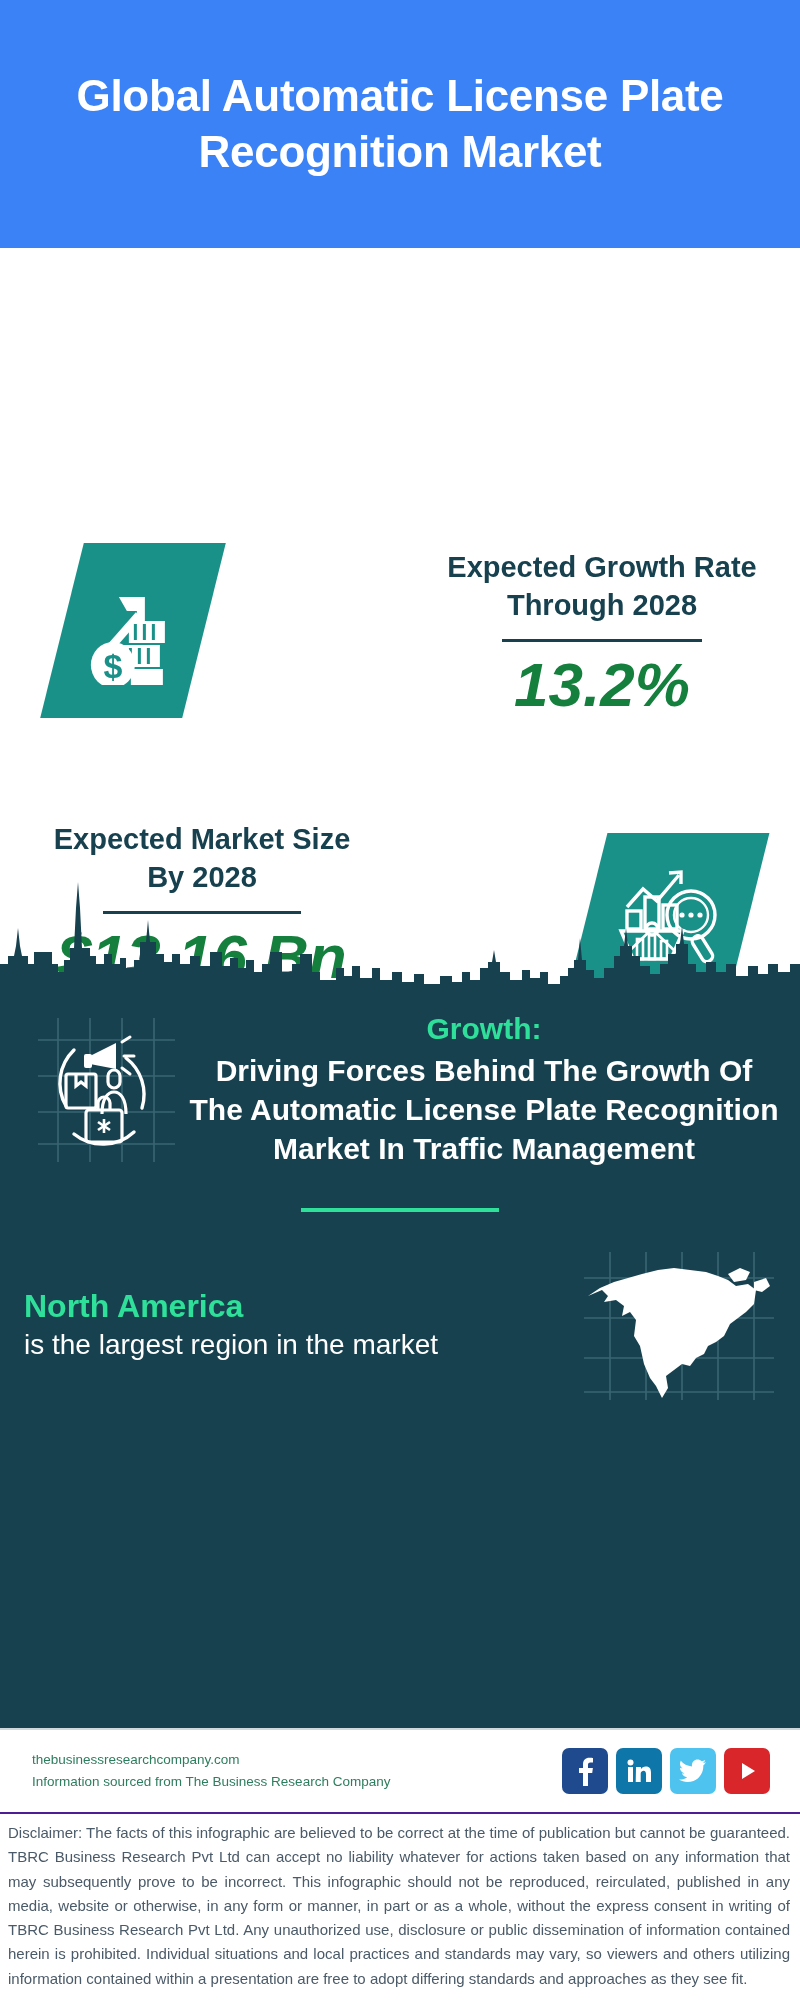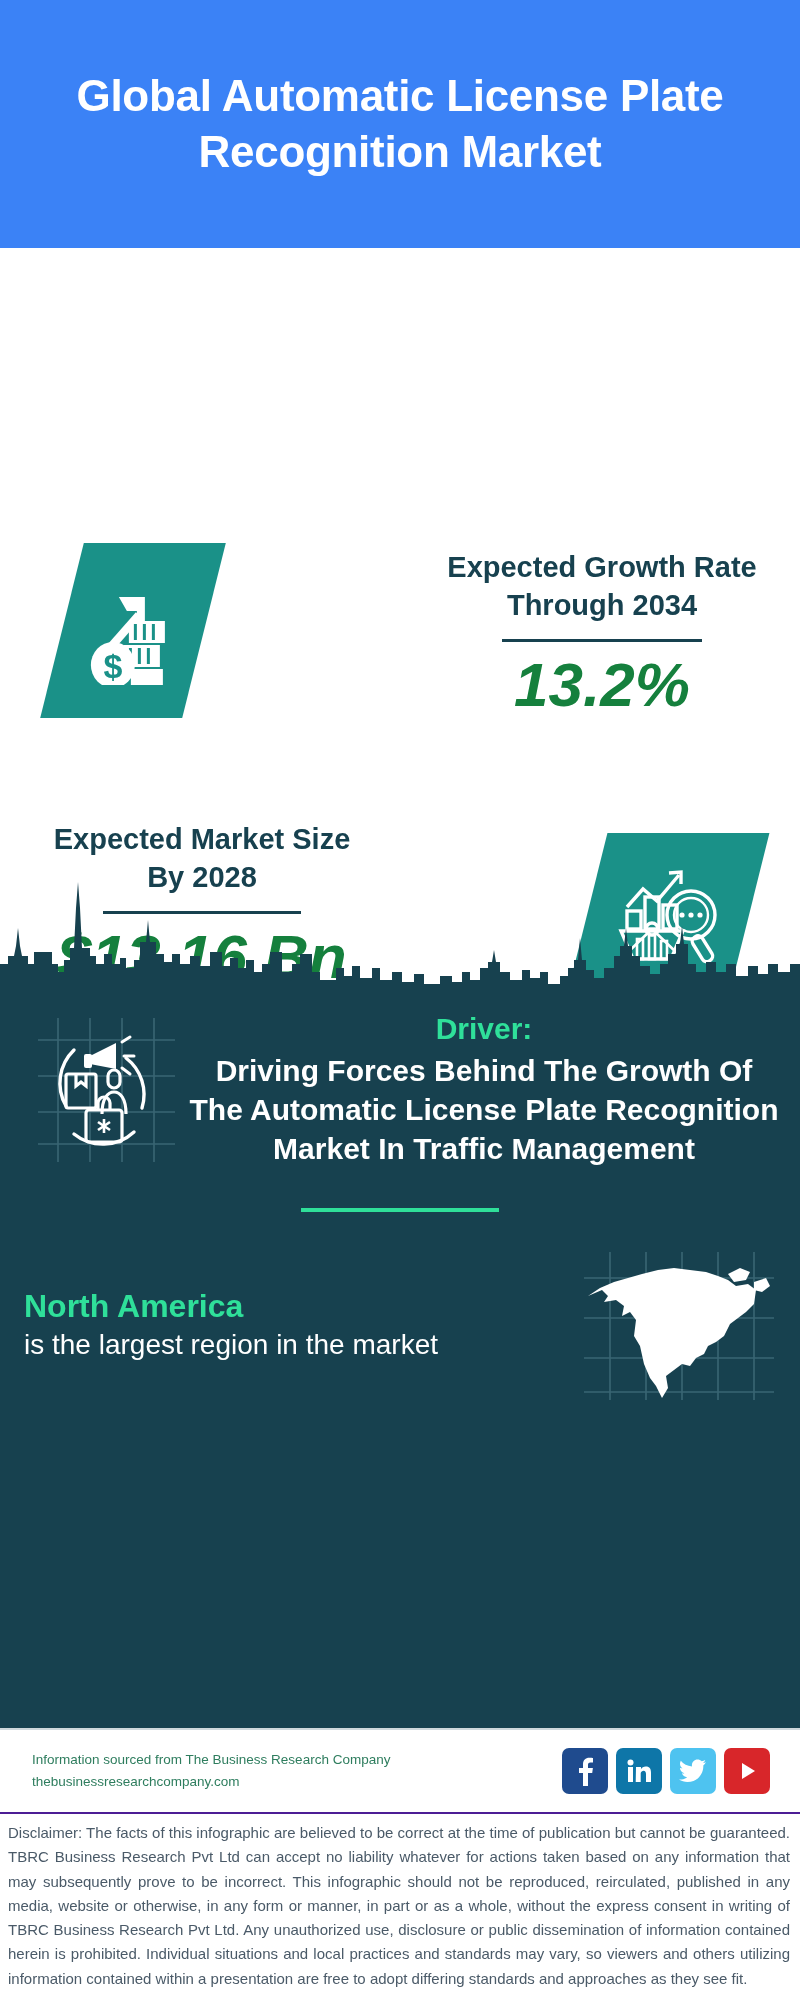--- a/index.html
+++ b/index.html
@@ -184,21 +184,21 @@
       <rect x="55" y="71" width="3" height="16" fill="#1A9188"></rect>
       <rect x="64" y="71" width="3" height="16" fill="#1A9188"></rect>
       <rect x="48" y="92" width="32" height="16" fill="#fff"></rect>
 
       <ellipse cx="30" cy="88" rx="22" ry="23" fill="#fff"></ellipse>
       <text x="30" y="101" font-family="Liberation Sans, sans-serif" font-size="34" font-weight="bold" fill="#1A9188" text-anchor="middle">$</text>
     </svg>
   </div>
 
   <div class="stat-block block1">
-    <div class="stat-title">Expected Growth Rate Through 2034</div>
+    <div class="stat-title">Expected Growth Rate Through 2028</div>
     <div class="stat-rule"></div>
     <div class="stat-value">13.2%</div>
   </div>
 
   <div class="stat-block block2">
     <div class="stat-title">Expected Market Size By 2028</div>
     <div class="stat-rule"></div>
     <div class="stat-value">$13.16 Bn</div>
   </div>
 
@@ -297,21 +297,21 @@
           <path d="M68 100 L68 93 A6 6 0 0 1 80 93 L80 100"></path>
           <g stroke-width="2.6">
             <line x1="74" y1="109" x2="74" y2="123"></line>
             <line x1="68" y1="112" x2="80" y2="120"></line>
             <line x1="80" y1="112" x2="68" y2="120"></line>
           </g>
         </g>
       </svg>
     </div>
     <div class="driver-text">
-      <div class="driver-label">Driver:</div>
+      <div class="driver-label">Growth:</div>
       <div class="driver-desc">Driving Forces Behind The Growth Of The Automatic License Plate Recognition Market In Traffic Management</div>
     </div>
   </div>
 
   <div class="divider"></div>
 
   <div class="region-row">
     <div class="region-text">
       <div class="region-name">North America</div>
       <div class="region-desc">is the largest region in the market</div>
@@ -337,22 +337,22 @@
           L80,24 L64,28 L50,32 L36,36 L22,42 Z"></path>
         <path fill="#ffffff" d="M150,28 L162,22 L172,26 L168,34 L156,36 Z"></path>
         <path fill="#ffffff" d="M176,36 L188,32 L192,40 L184,46 L176,44 Z"></path>
       </svg>
     </div>
   </div>
 </div>
 
 <div class="footer">
   <div class="footer-text">
+    <div>thebusinessresearchcompany.com</div>
     <div>Information sourced from The Business Research Company</div>
-    <div>thebusinessresearchcompany.com</div>
   </div>
   <div class="socials">
     <a class="social s-fb">
       <svg width="26" height="30" viewBox="0 0 26 30">
           <path fill="#fff" d="M16 30V17h4.2l.7-5H16V8.8c0-1.4.4-2.4 2.5-2.4H21V1.9C20.5 1.8 19 1.7 17.3 1.7c-3.7 0-6.3 2.3-6.3 6.5V12H7v5h4v13z"></path>
         </svg>
     </a>
     <a class="social s-li">
       <svg width="28" height="28" viewBox="0 0 28 28">
         <rect x="3" y="10" width="5" height="15" fill="#fff"></rect>

